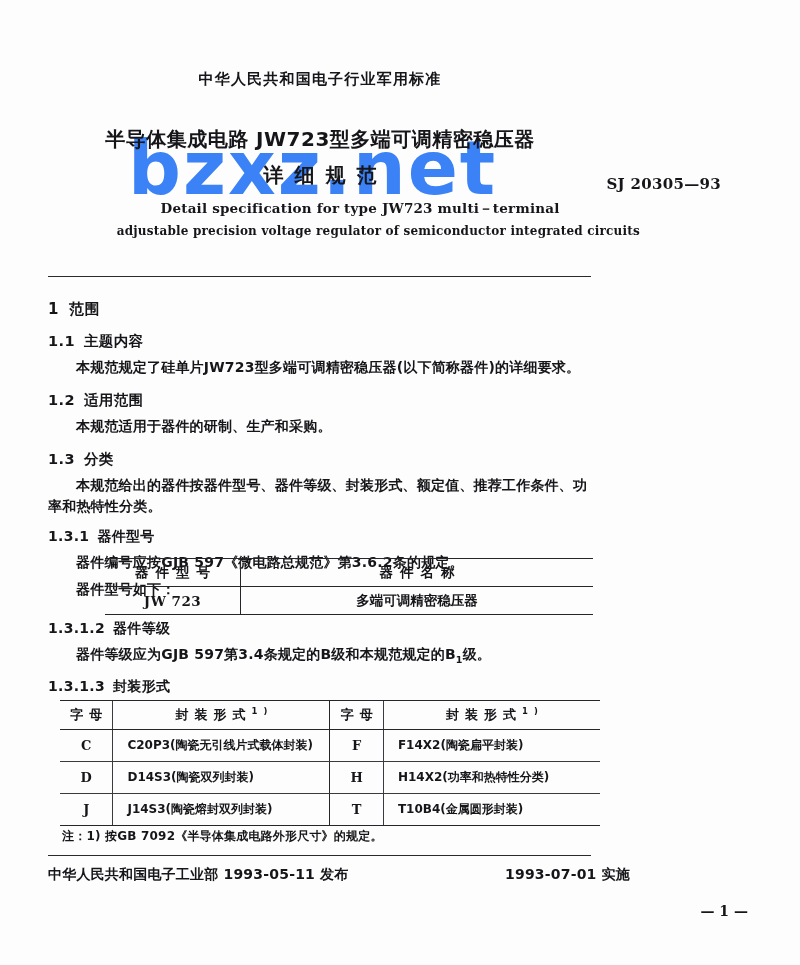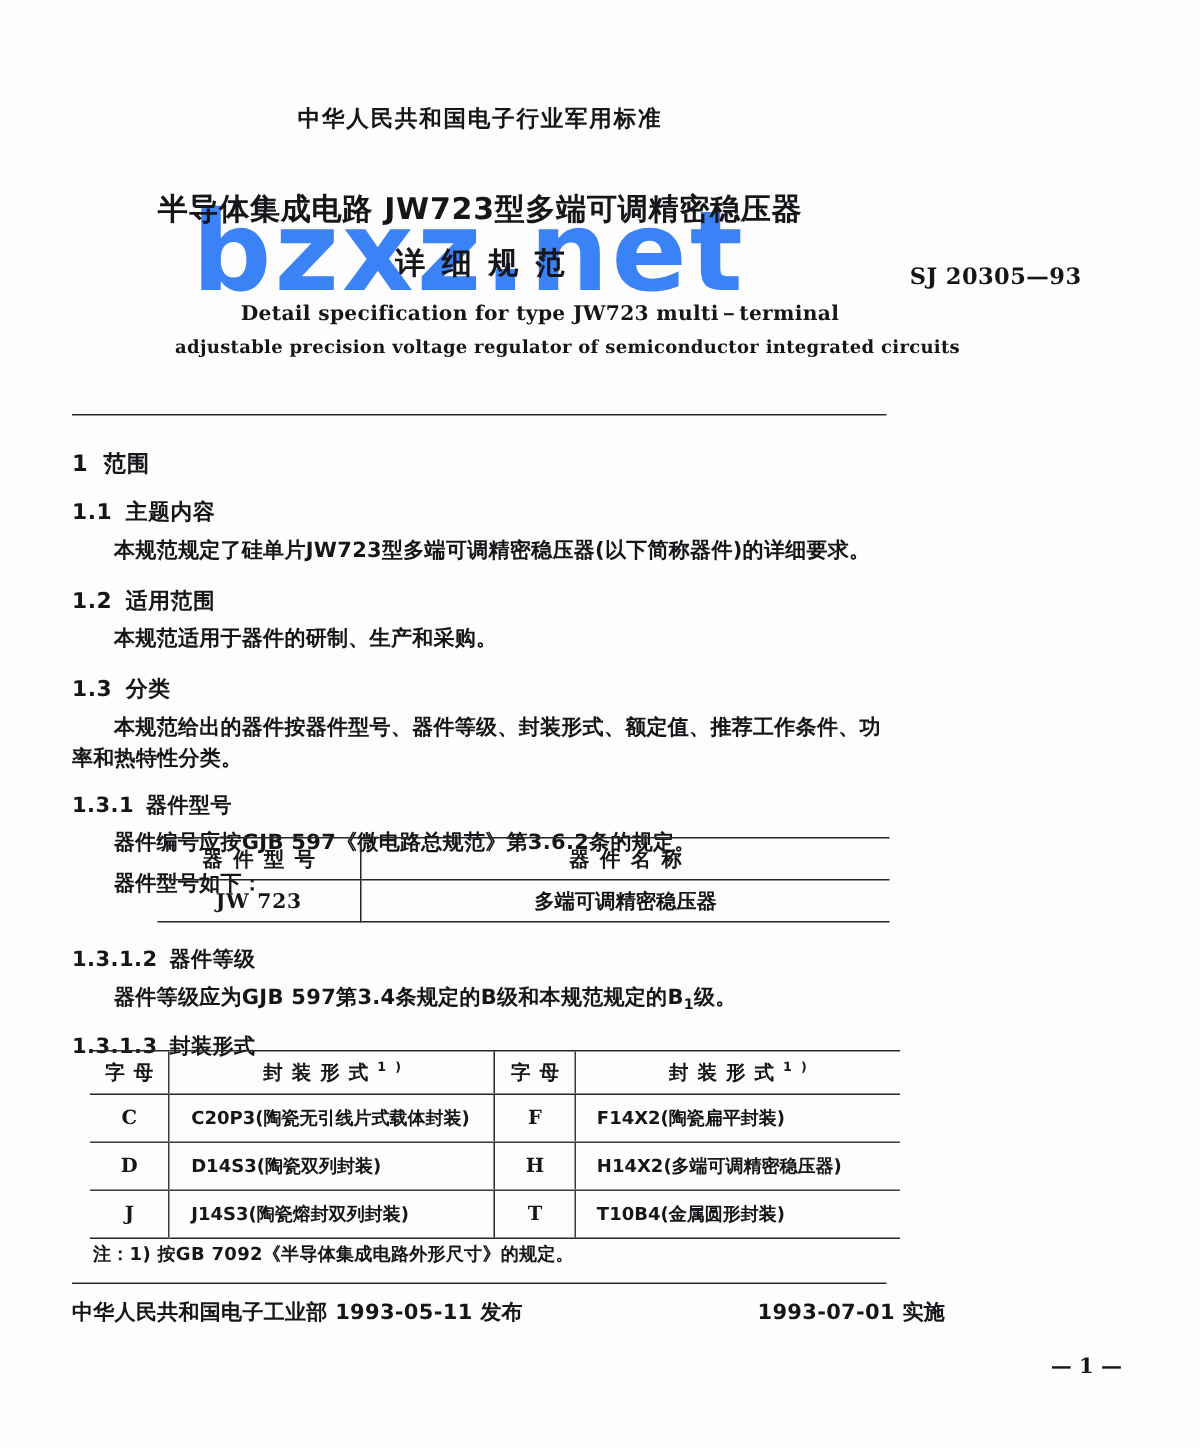--- a/index.html
+++ b/index.html
@@ -331,21 +331,21 @@
         </tr>
         <tr class="row">
           <td class="c1 val">JW 723</td>
           <td>多端可调精密稳压器</td>
         </tr>
       </tbody>
         </table>
     </div>
 
     <div style="position:absolute; left:48px; top:620px; width:552px;">
-      <div class="h3" style="margin-top:11px;">
+      <div class="h3" style="margin-top:0;">
         <span class="num">1.3.1.2</span><span>器件等级</span>
       </div>
       <div class="para"><span>器件等级应为GJB 597第3.4条规定的B级和本规范规定的B</span><sub>1</sub><span>级。</span></div>
       <div class="h3">
         <span class="num">1.3.1.3</span><span>封装形式</span>
       </div>
     </div>
 
     <div class="pkg-table">
       <table class="tbl">
@@ -359,21 +359,21 @@
         <tr>
           <td class="letter">C</td>
           <td class="form sep">C20P3(陶瓷无引线片式载体封装)</td>
           <td class="letter b2">F</td>
           <td class="form sep">F14X2(陶瓷扁平封装)</td>
         </tr>
         <tr>
           <td class="letter">D</td>
           <td class="form sep">D14S3(陶瓷双列封装)</td>
           <td class="letter b2">H</td>
-          <td class="form sep">H14X2(多端可调精密稳压器)</td>
+          <td class="form sep">H14X2(功率和热特性分类)</td>
         </tr>
         <tr>
           <td class="letter">J</td>
           <td class="form sep">J14S3(陶瓷熔封双列封装)</td>
           <td class="letter b2">T</td>
           <td class="form sep">T10B4(金属圆形封装)</td>
         </tr>
       </tbody>
         </table>
     </div>

